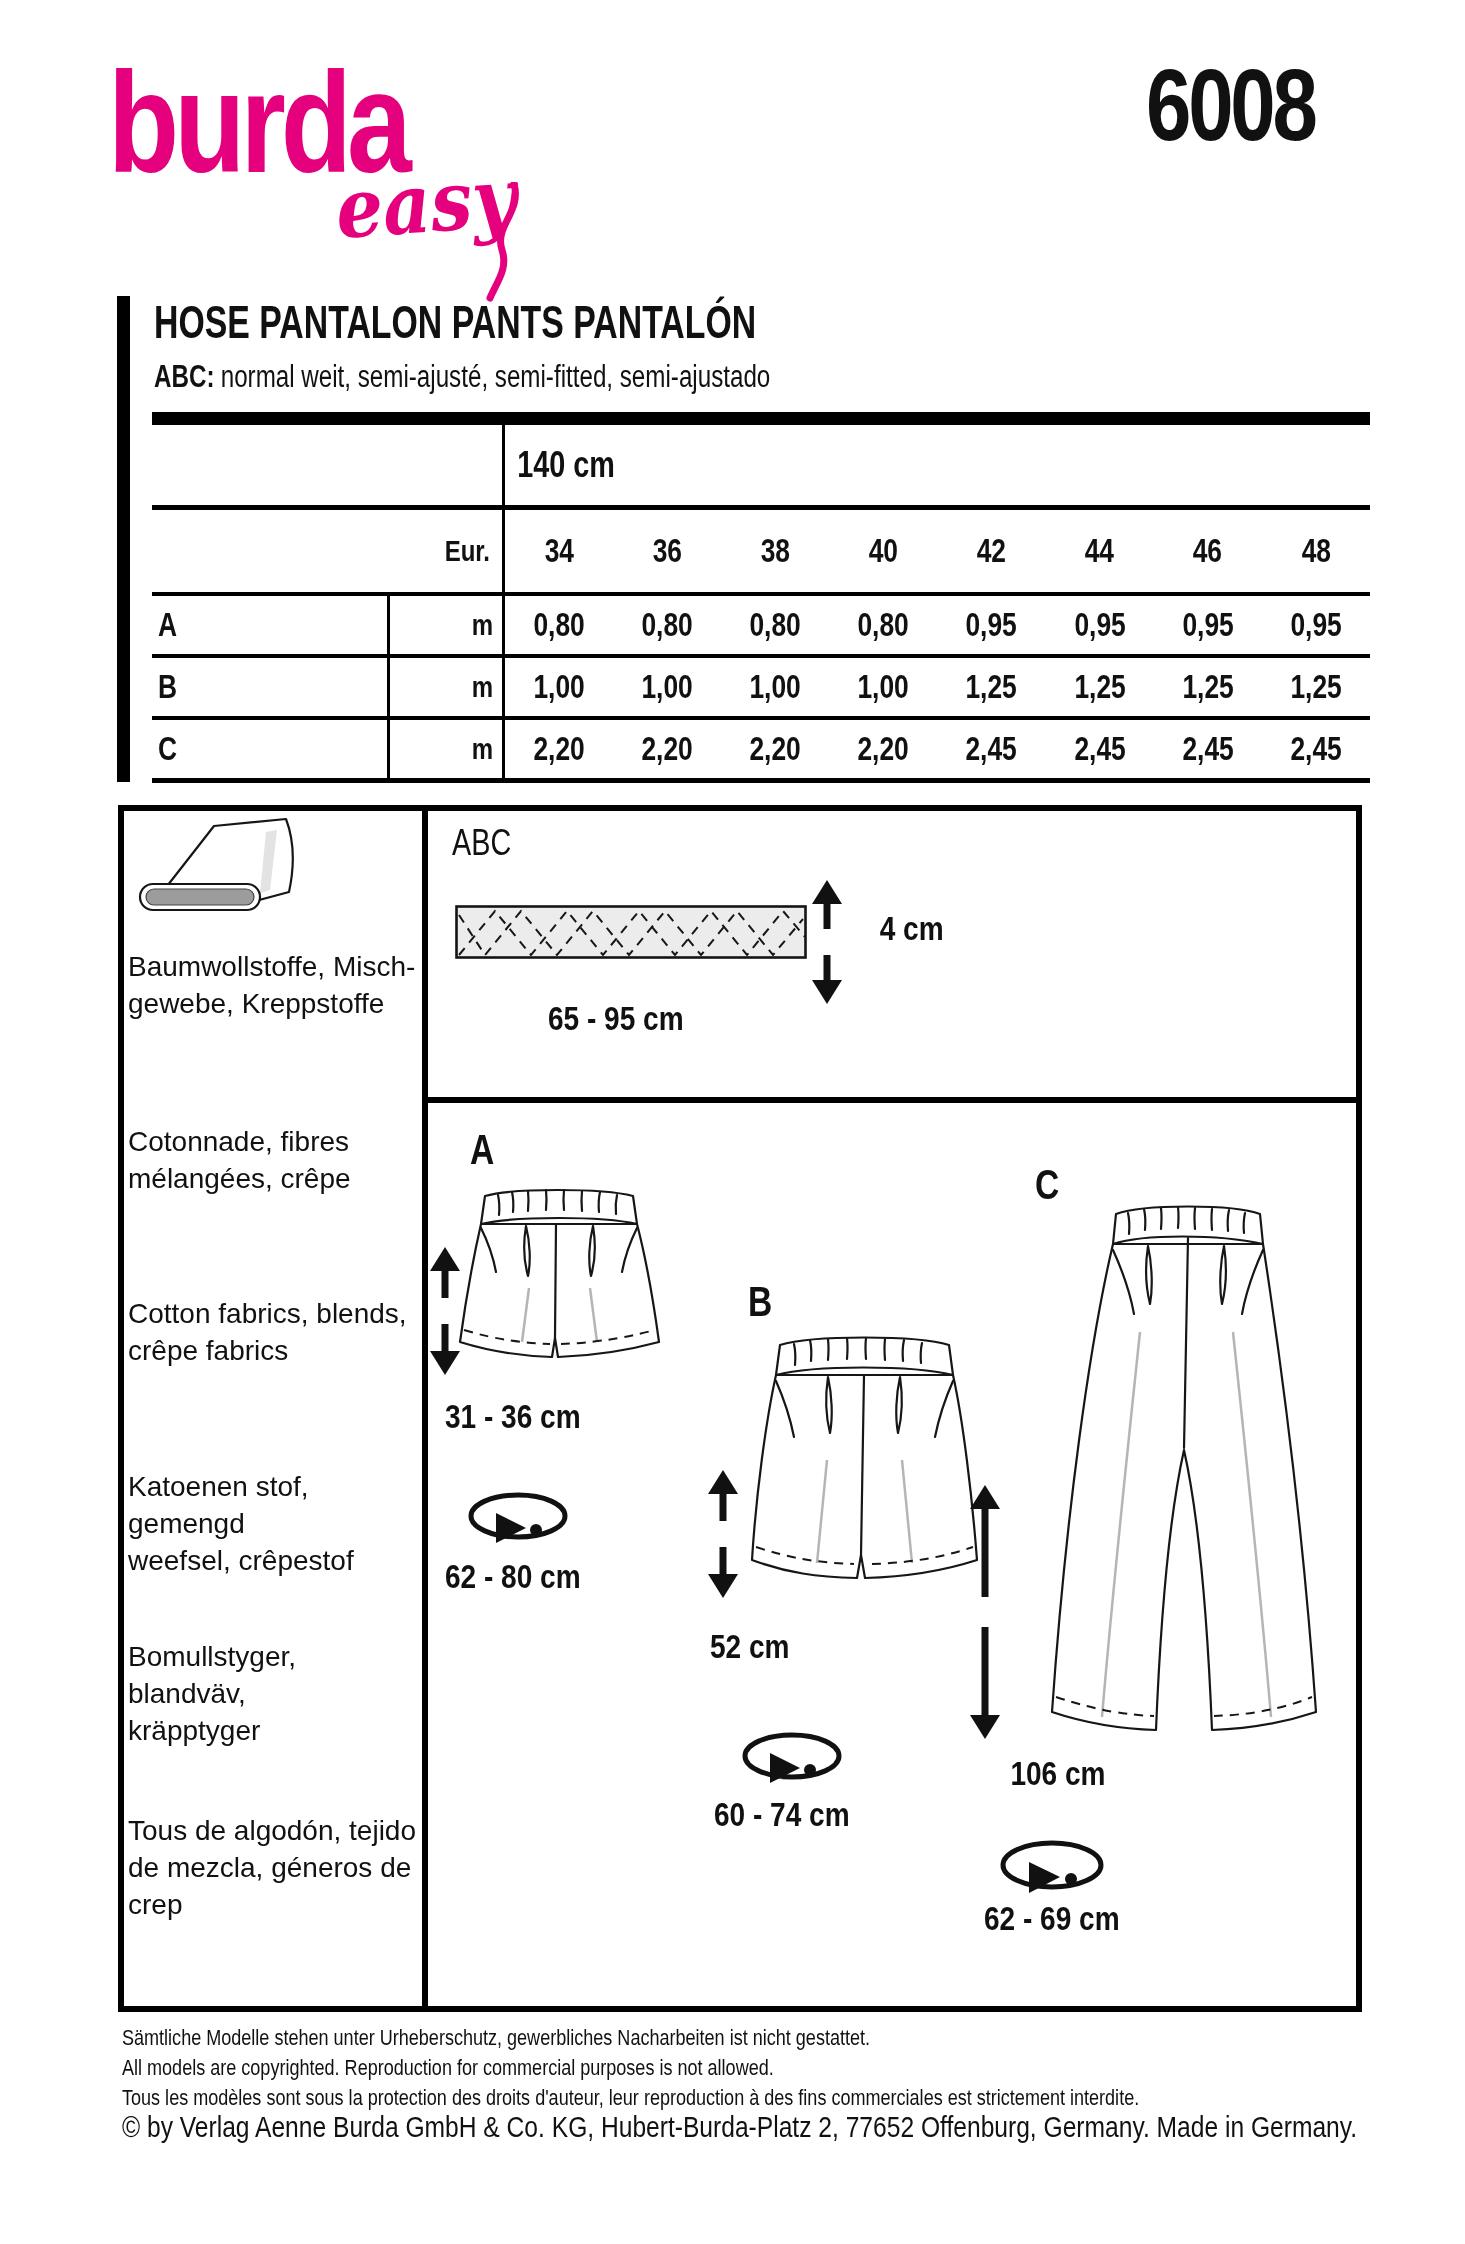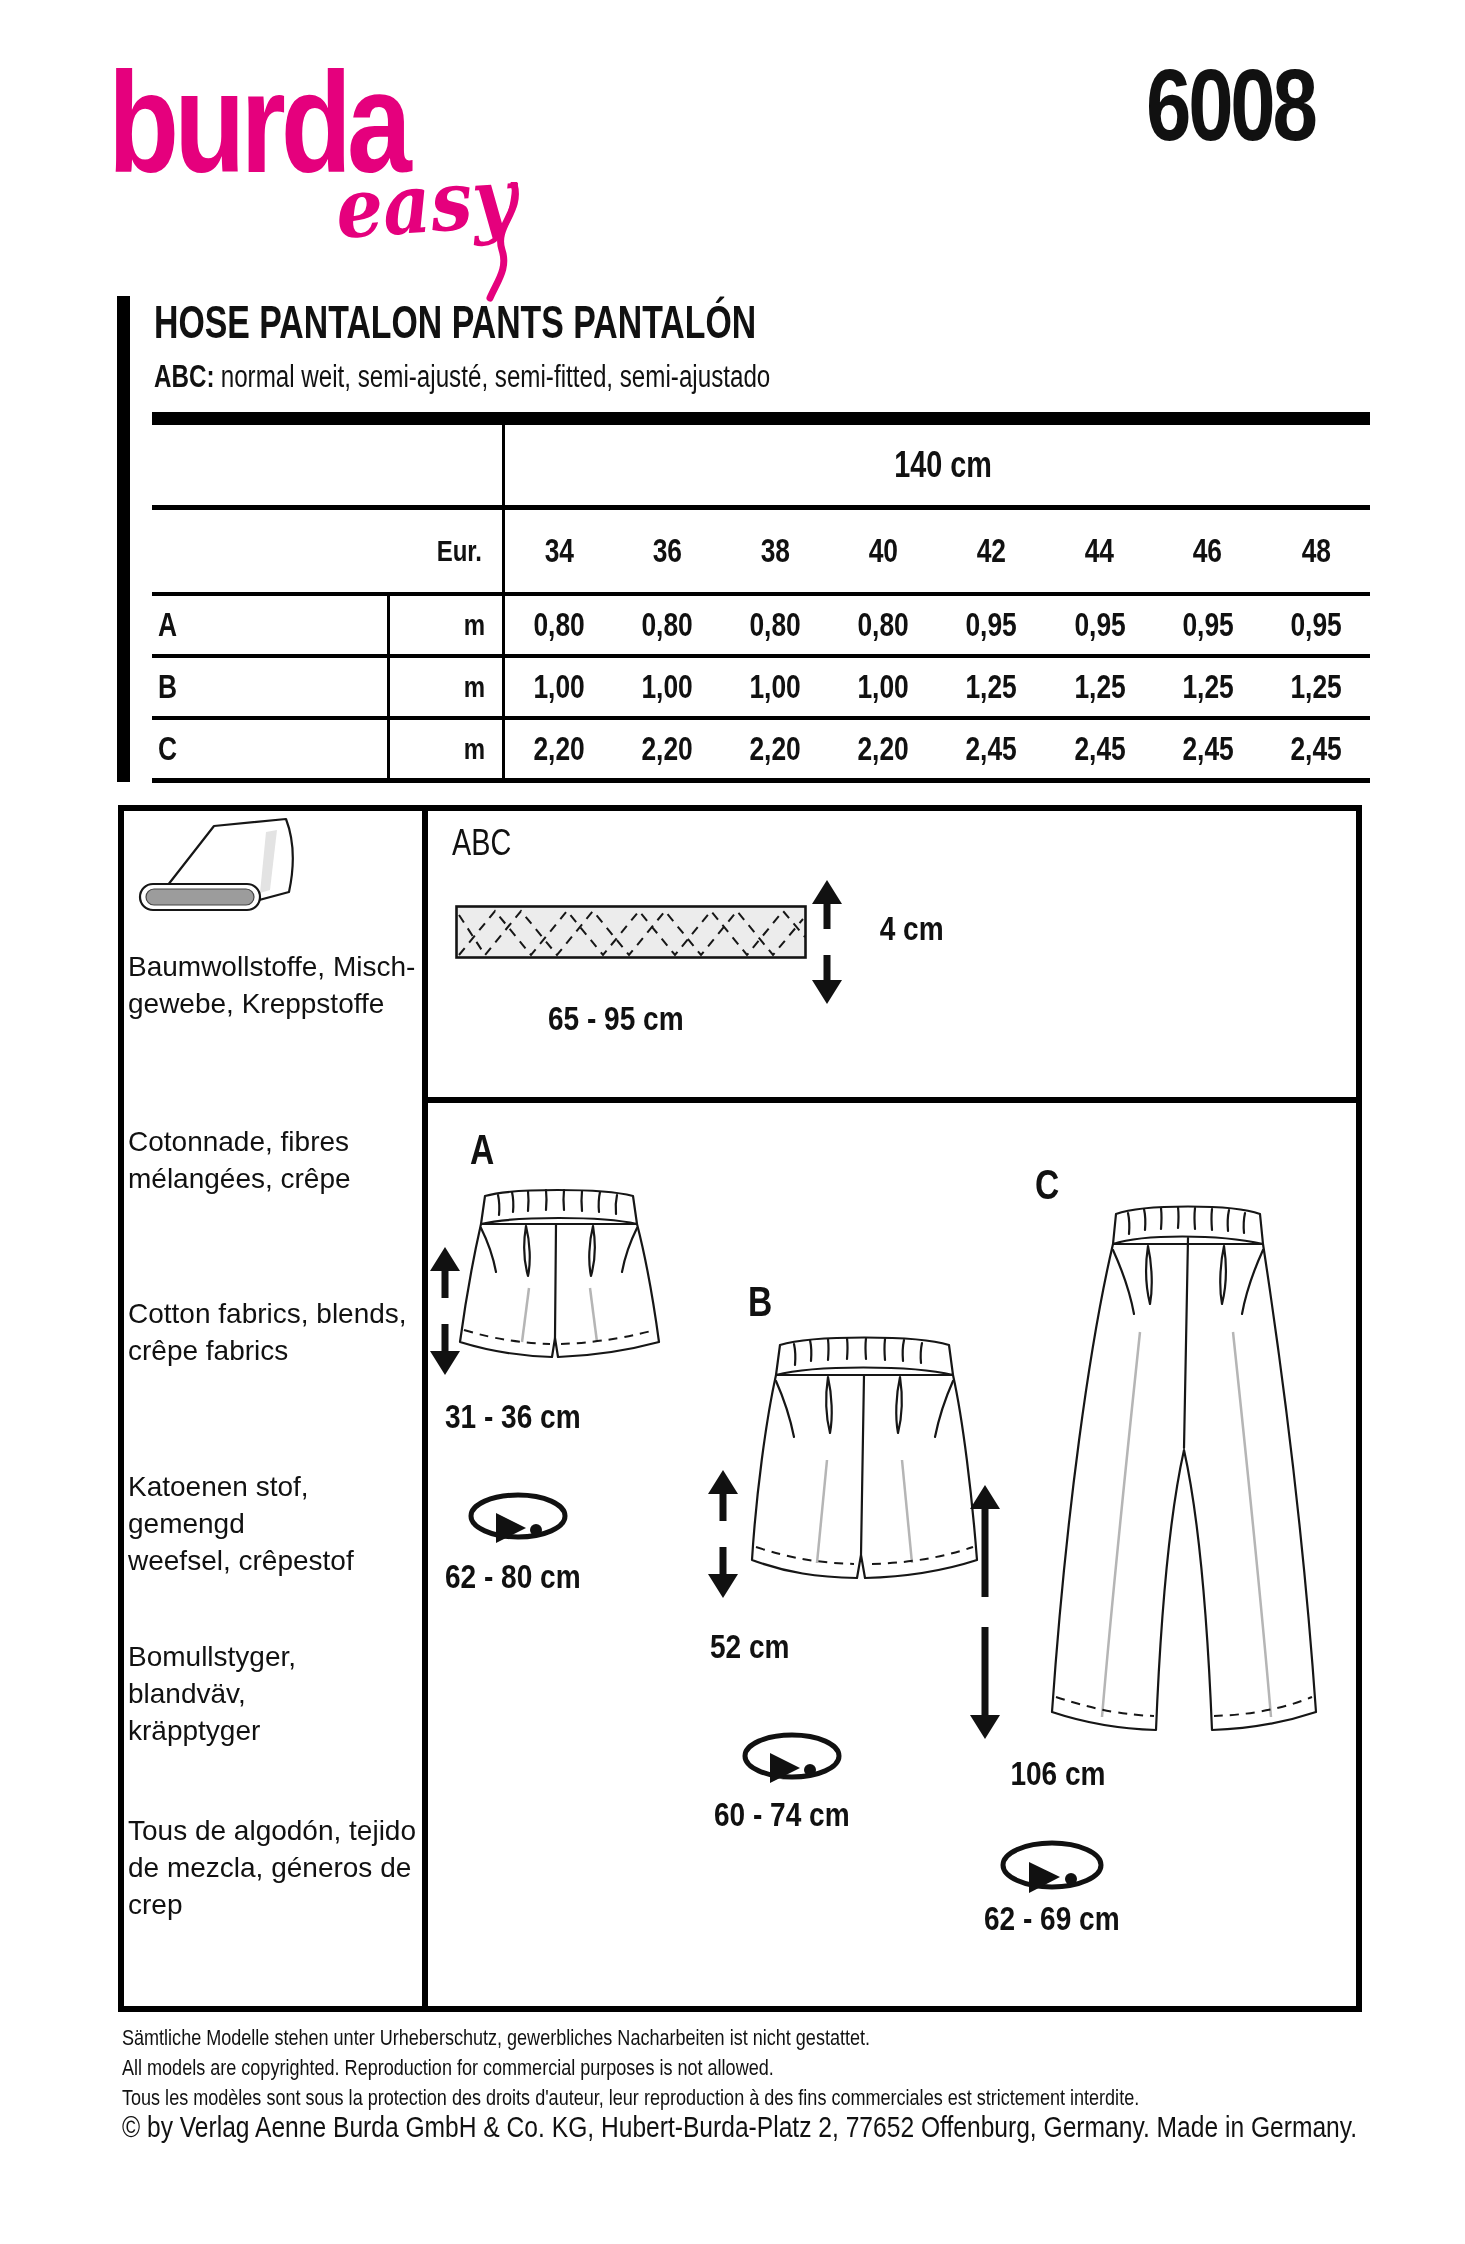--- a/index.html
+++ b/index.html
@@ -31,23 +31,23 @@
   
   #size-table{left:152px;top:412px;width:1218px;}
   .topband{height:13px;background:#000;}
   .trow{display:grid;grid-template-columns:238px 115px repeat(8,1fr);}
   .trow>div{display:flex;align-items:center;box-sizing:border-box;}
   .r1{height:80px;border-bottom:5px solid #000;}
   .r2{height:82px;border-bottom:4px solid #000;}
   .rd{height:58px;border-bottom:4px solid #000;}
   .rlast{border-bottom:5px solid #000;}
   .span12{grid-column:1/3;border-right:3px solid #000;}
-  .span8{grid-column:3/11;justify-content:center;margin-left:12px;}
+  .span8{grid-column:3/11;justify-content:flex-start;}
   .cl{grid-column:1;border-right:3px solid #000;padding-left:6px;}
-  .ce{grid-column:2;border-right:3px solid #000;justify-content:flex-end;padding-right:14px;}
+  .ce{grid-column:2;border-right:3px solid #000;justify-content:flex-end;padding-right:6px;}
   .cs{justify-content:center;}
   .th{font-size:30px;font-weight:bold;line-height:36px;white-space:pre-line;}
   .num{font-size:33px;font-weight:bold;}
   .w140{font-size:36px;font-weight:bold;}
 
   
   #panel{left:118px;top:805px;width:1244px;height:1207px;border:6px solid #000;box-sizing:border-box;}
   #divider-v{left:422px;top:811px;width:6px;height:1195px;background:#000;}
   #divider-h{left:428px;top:1097px;width:934px;height:6px;background:#000;}
 

